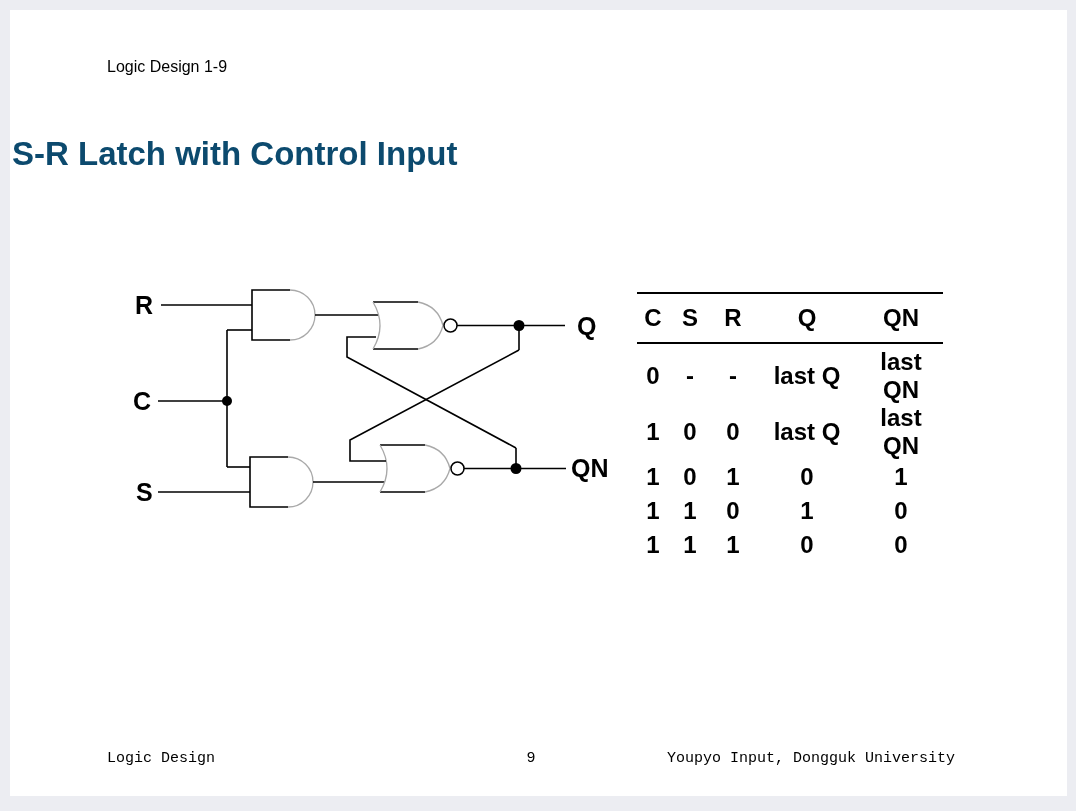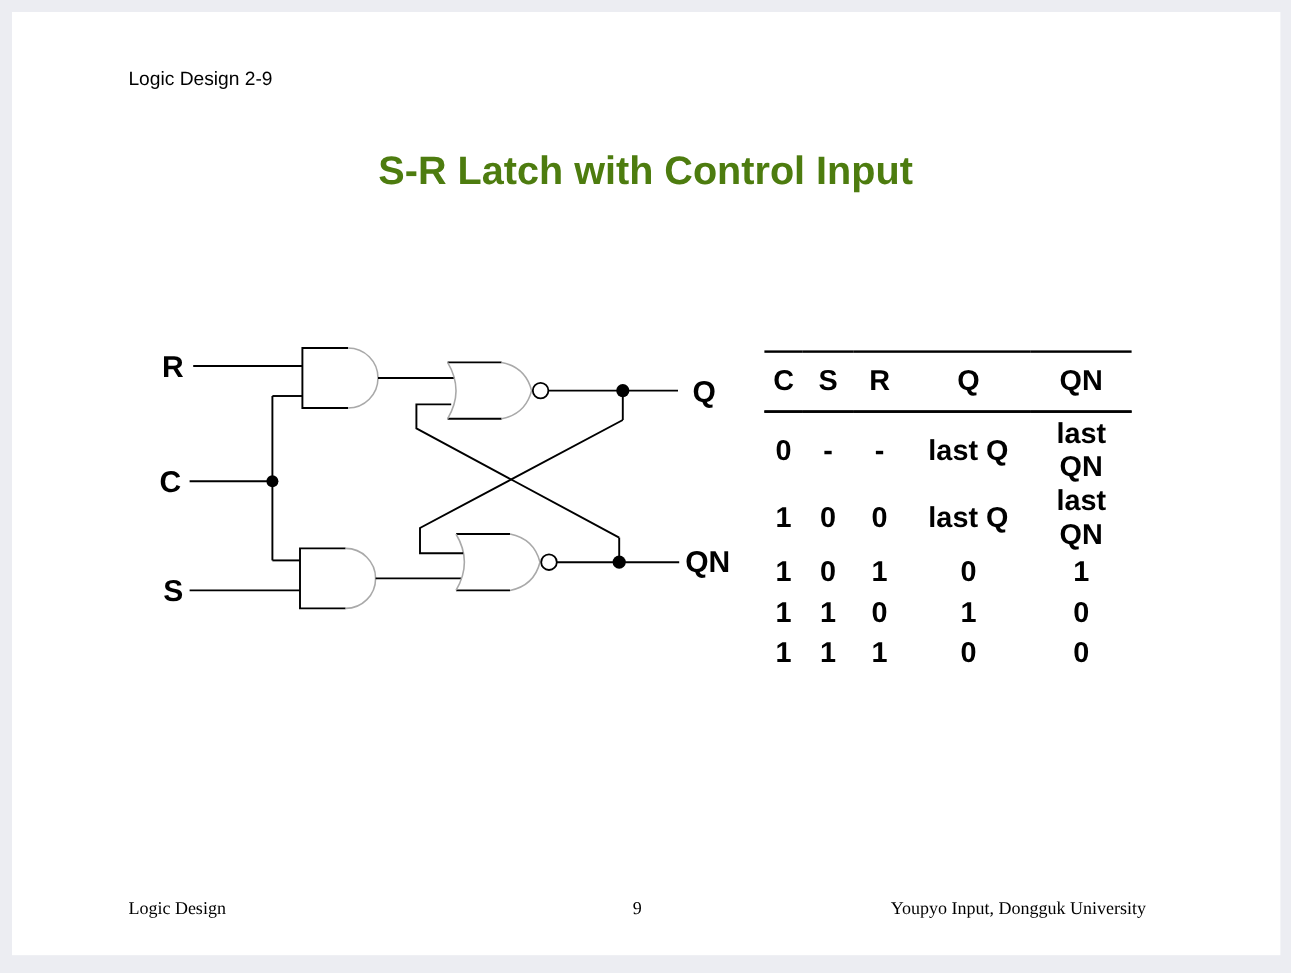--- a/index.html
+++ b/index.html
@@ -7,22 +7,22 @@
     position:relative;width:1076px;height:811px;background:#ecedf2;
     font-family:"Liberation Sans",sans-serif;color:#000;overflow:hidden;
   }
   .slide-bg{
     position:absolute;left:10px;top:10px;width:1057px;height:786px;background:#ffffff;
   }
   .slide-header{
     position:absolute;left:107px;top:57px;font-size:16px;line-height:1.2;color:#000;
   }
   .slide-title{
-    position:absolute;left:0;right:0;top:122px;margin:0;text-align:center;
-    font-size:33px;font-weight:bold;line-height:1.2;color:#4d7c0f;
+    position:absolute;left:0;right:0;top:122px;margin:12px;
+    font-size:33px;font-weight:bold;line-height:1.2;color:#0c4a6e;
   }
   .circuit-svg{position:absolute;left:0;top:0;}
   .circuit-svg text{
     font-family:"Liberation Sans",sans-serif;font-weight:bold;font-size:25px;fill:#000;
   }
   .wire{stroke:#000000;stroke-width:1.6;fill:none;}
   .gate-straight{stroke:#000000;stroke-width:1.6;fill:none;}
   .gate-curve{stroke:#a9a9a9;stroke-width:1.3;fill:none;}
   .junction{fill:#000000;stroke:none;}
   .bubble{fill:#ffffff;stroke:#000000;stroke-width:1.5;}
@@ -35,33 +35,33 @@
     padding:0;text-align:center;font-weight:bold;font-size:24px;
     font-family:"Liberation Sans",sans-serif;vertical-align:middle;
   }
   .truth-table thead th{height:48px;border-bottom:2px solid #000;}
   .truth-table tbody td{height:34px;}
   .truth-table tbody tr:first-child td{padding-top:4px;}
   .col-c{width:32px;}.col-s{width:42px;}.col-r{width:44px;}.col-q{width:104px;}.col-qn{width:84px;}
 
   .slide-footer{
     position:absolute;left:107px;right:121px;top:750px;height:18px;
-    font-family:Liberation Serif, serif;font-size:15px;color:#000;
+    font-family:Liberation Mono, monospace;font-size:15px;color:#000;
   }
   .footer-left{position:absolute;left:0;top:0;}
   .footer-center{position:absolute;left:0;right:0;top:0;text-align:center;}
   .footer-right{position:absolute;right:0;top:0;}
 </style>
 </head>
 <body>
 
 <div class="frame">
   <div class="slide-bg"></div>
 
-  <div class="slide-header">Logic Design 2-9</div>
+  <div class="slide-header">Logic Design 1-9</div>
 
   <h1 class="slide-title">S-R Latch with Control Input</h1>
 
   <svg class="circuit-svg" width="1076" height="811" viewBox="0 0 1076 811">
 
     <g>
       <path class="wire" d="M161 305 H252"></path>
       <path class="wire" d="M158 401 H227"></path>
       <path class="wire" d="M227 330 V467"></path>
       <path class="wire" d="M227 330 H252"></path>

